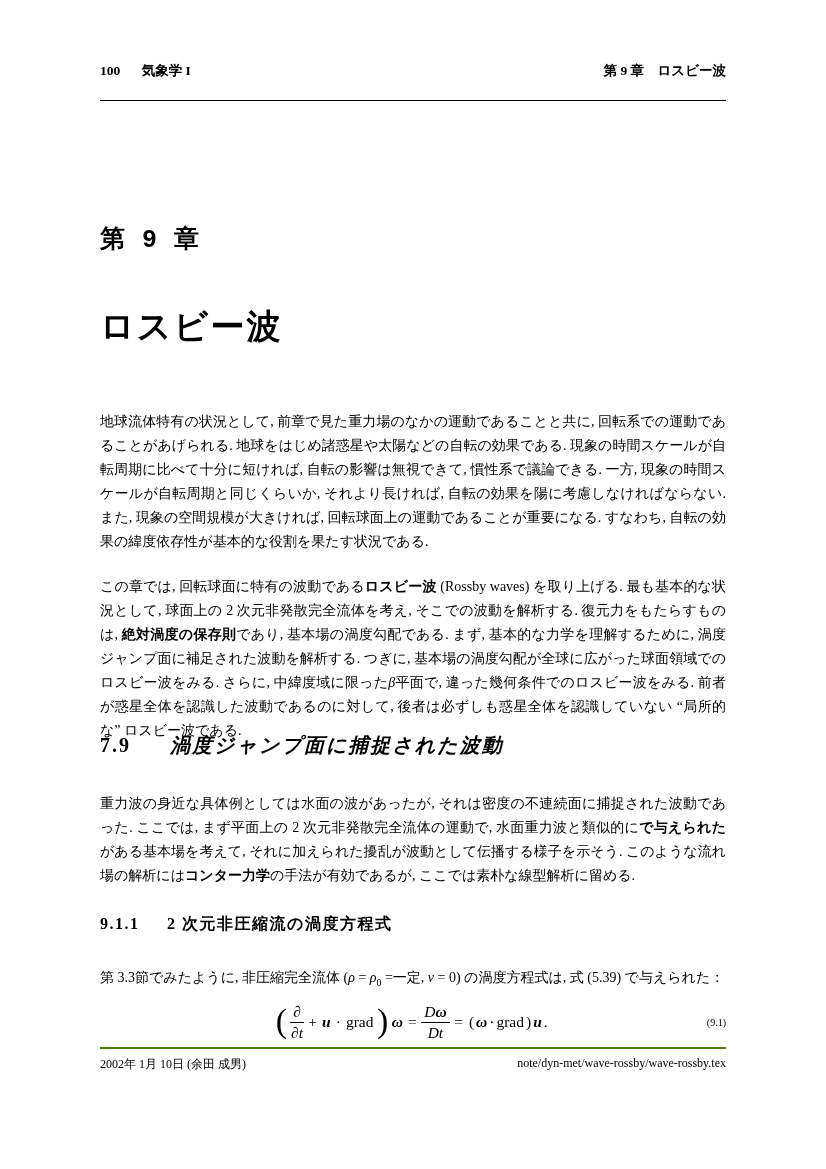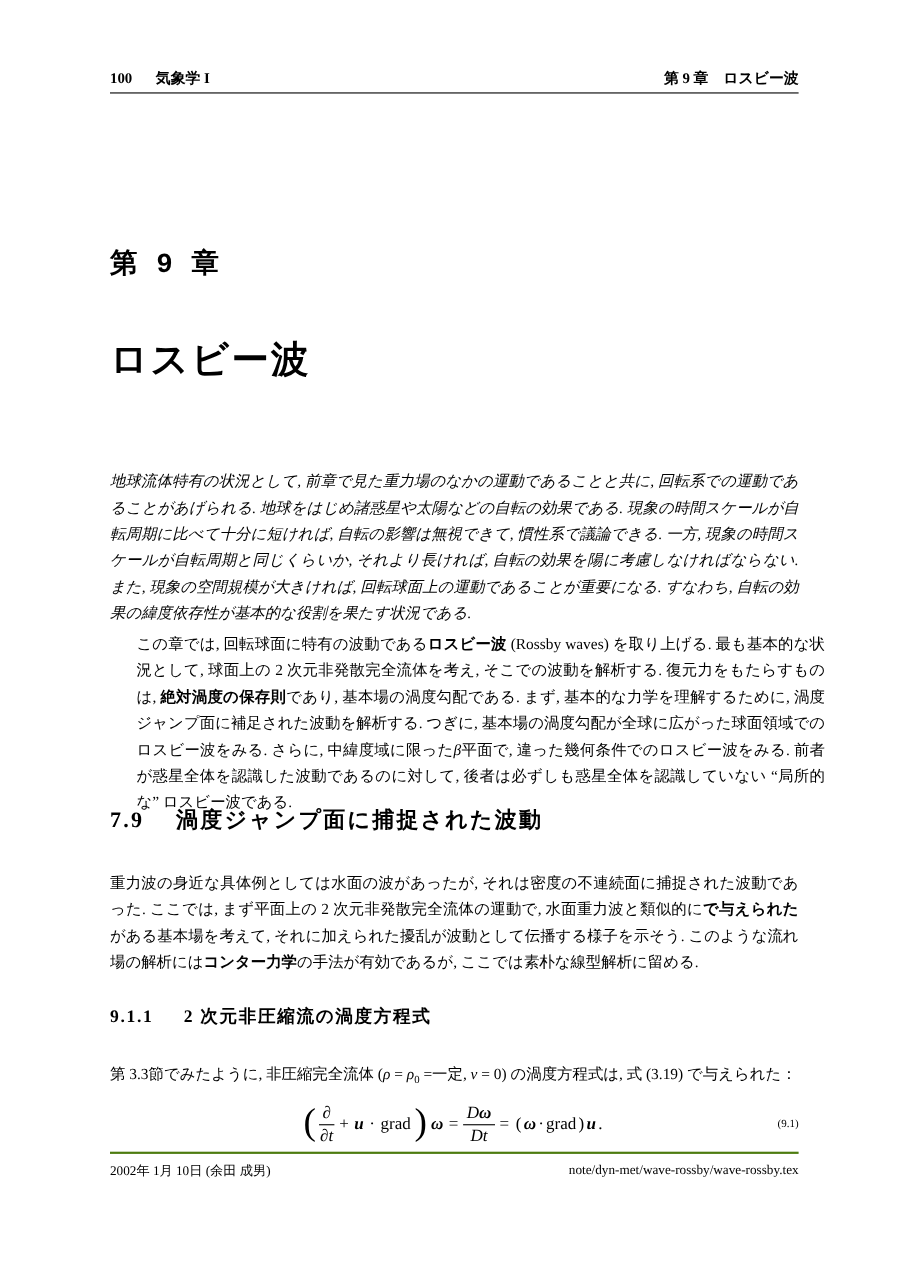--- a/index.html
+++ b/index.html
@@ -20,21 +20,21 @@
     position: absolute;
     top: 62px;
     left: 100px;
     width: 626px;
     display: flex;
     justify-content: space-between;
     align-items: baseline;
     font-weight: bold;
     font-size: 13.5px;
     border-bottom: 1.5px solid #000;
-    padding-bottom: 4px;
+    padding-bottom: 20px;
     font-family: "Liberation Serif", sans-serif;
   }
   .page-header .course { margin-left: 18px; }
 
   
   .chapter-label {
     position: absolute;
     top: 222px;
     left: 100px;
     font-size: 25px;
@@ -57,41 +57,41 @@
   .body-para {
     position: absolute;
     left: 100px;
     width: 626px;
     margin: 0;
     font-size: 14px;
     line-height: 24px;
     text-align: justify;
     text-justify: inter-ideograph;
   }
-  .p1 { top: 427px; font-style: italic; }
-  .p2 { top: 575px; margin-left: 24px; }
+  .p1 { top: 410px; }
+  .p2 { top: 575px; }
   .p3 { top: 792px; }
   .p4 { top: 966px; }
 
   .body-para .b { font-weight: 700; }
   .body-para .mit { font-style: italic; font-family: "Liberation Serif", serif; }
   .body-para .sub { vertical-align: sub; font-size: 70%; }
 
   
   .section-heading {
     position: absolute;
     top: 732px;
     left: 100px;
     margin: 0;
     font-size: 20px;
     font-weight: bold;
     font-family: "Liberation Serif", sans-serif;
     letter-spacing: 2px;
   }
-  .section-heading .sec-title { margin-left: 22px; }
+  .section-heading .sec-title { margin-left: 32px; font-style: italic; }
 
   .subsection-heading {
     position: absolute;
     top: 914px;
     left: 100px;
     margin: 0;
     font-size: 16px;
     font-weight: bold;
     font-family: "Liberation Serif", sans-serif;
     letter-spacing: 1.5px;
@@ -187,21 +187,21 @@
     <span class="sec-title">渦度ジャンプ面に捕捉された波動</span>
   </h2>
 
   <p class="body-para p3"><span>重力波の身近な具体例としては水面の波があったが, それは密度の不連続面に捕捉された波動であった. ここでは, まず平面上の 2 次元非発散完全流体の運動で, 水面重力波と類似的に</span><span class="b">で与えられた</span><span>がある基本場を考えて, それに加えられた擾乱が波動として伝播する様子を示そう. このような流れ場の解析には</span><span class="b">コンター力学</span><span>の手法が有効であるが, ここでは素朴な線型解析に留める.</span></p>
 
   <h3 class="subsection-heading">
     <span class="sec-num">9.1.1</span>
     <span class="sec-title">2 次元非圧縮流の渦度方程式</span>
   </h3>
 
-  <p class="body-para p4"><span>第 3.3節でみたように, 非圧縮完全流体 (</span><span class="mit">ρ</span><span> = </span><span class="mit">ρ</span><span class="sub">0</span><span> =一定, </span><span class="mit">ν</span><span> = 0) の渦度方程式は, 式 (3.19) で与えられた：</span></p>
+  <p class="body-para p4"><span>第 3.3節でみたように, 非圧縮完全流体 (</span><span class="mit">ρ</span><span> = </span><span class="mit">ρ</span><span class="sub">0</span><span> =一定, </span><span class="mit">ν</span><span> = 0) の渦度方程式は, 式 (5.39) で与えられた：</span></p>
 
   <div class="equation">
     <span class="eq-content">
       <span class="bigp">(</span>
       <span class="frac">
         <span class="fn mi">∂</span>
         <span class="fd mi">∂t</span>
       </span>
       <span class="op">+</span>
       <span class="mbi">u</span>

